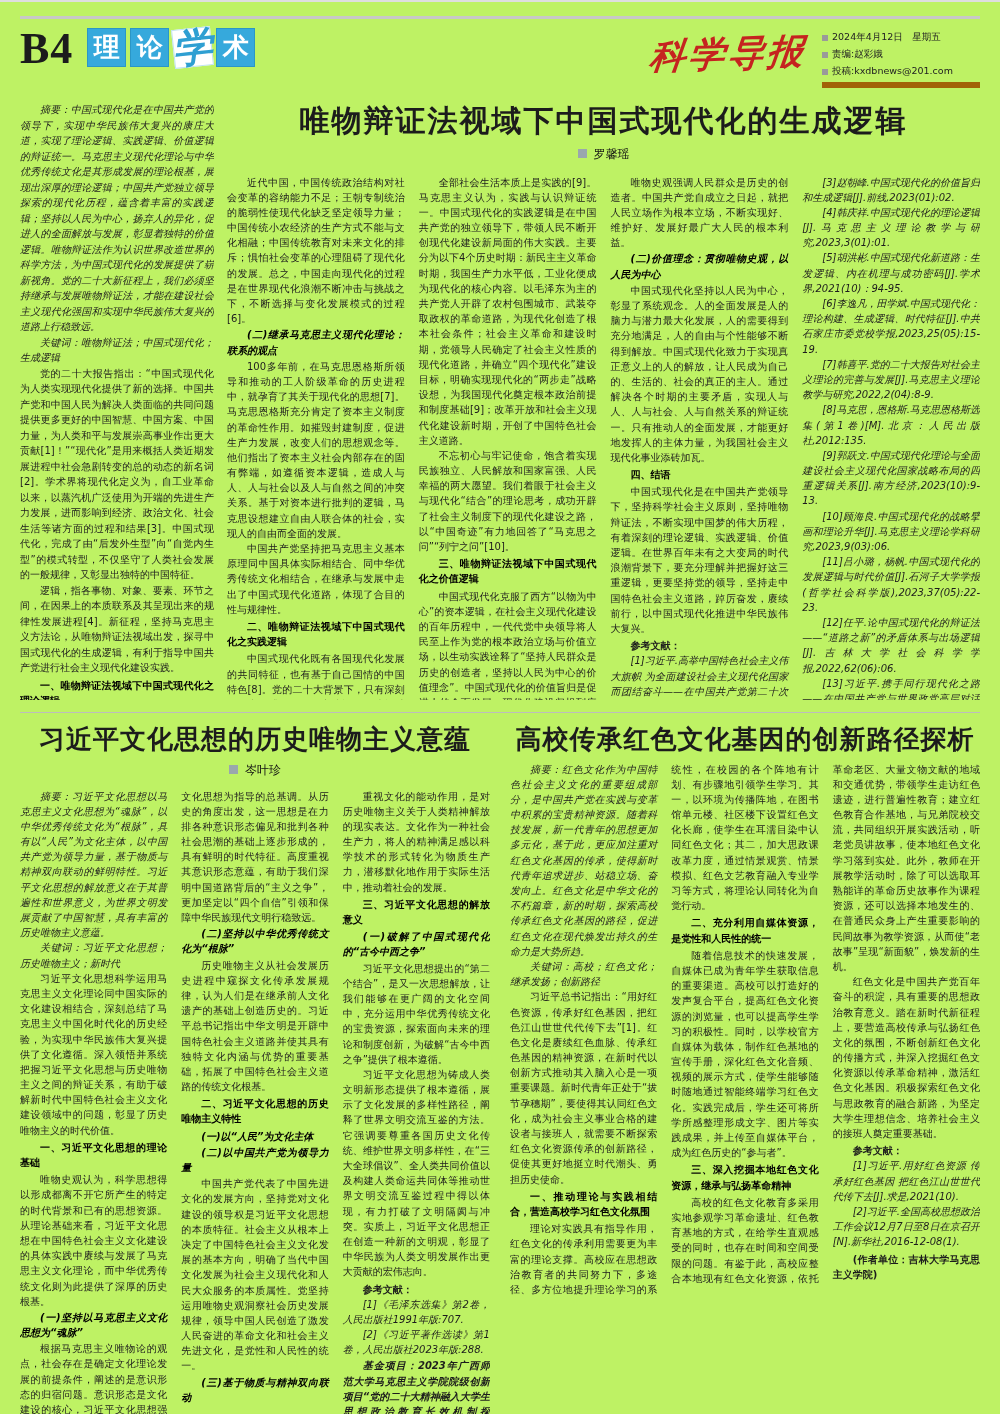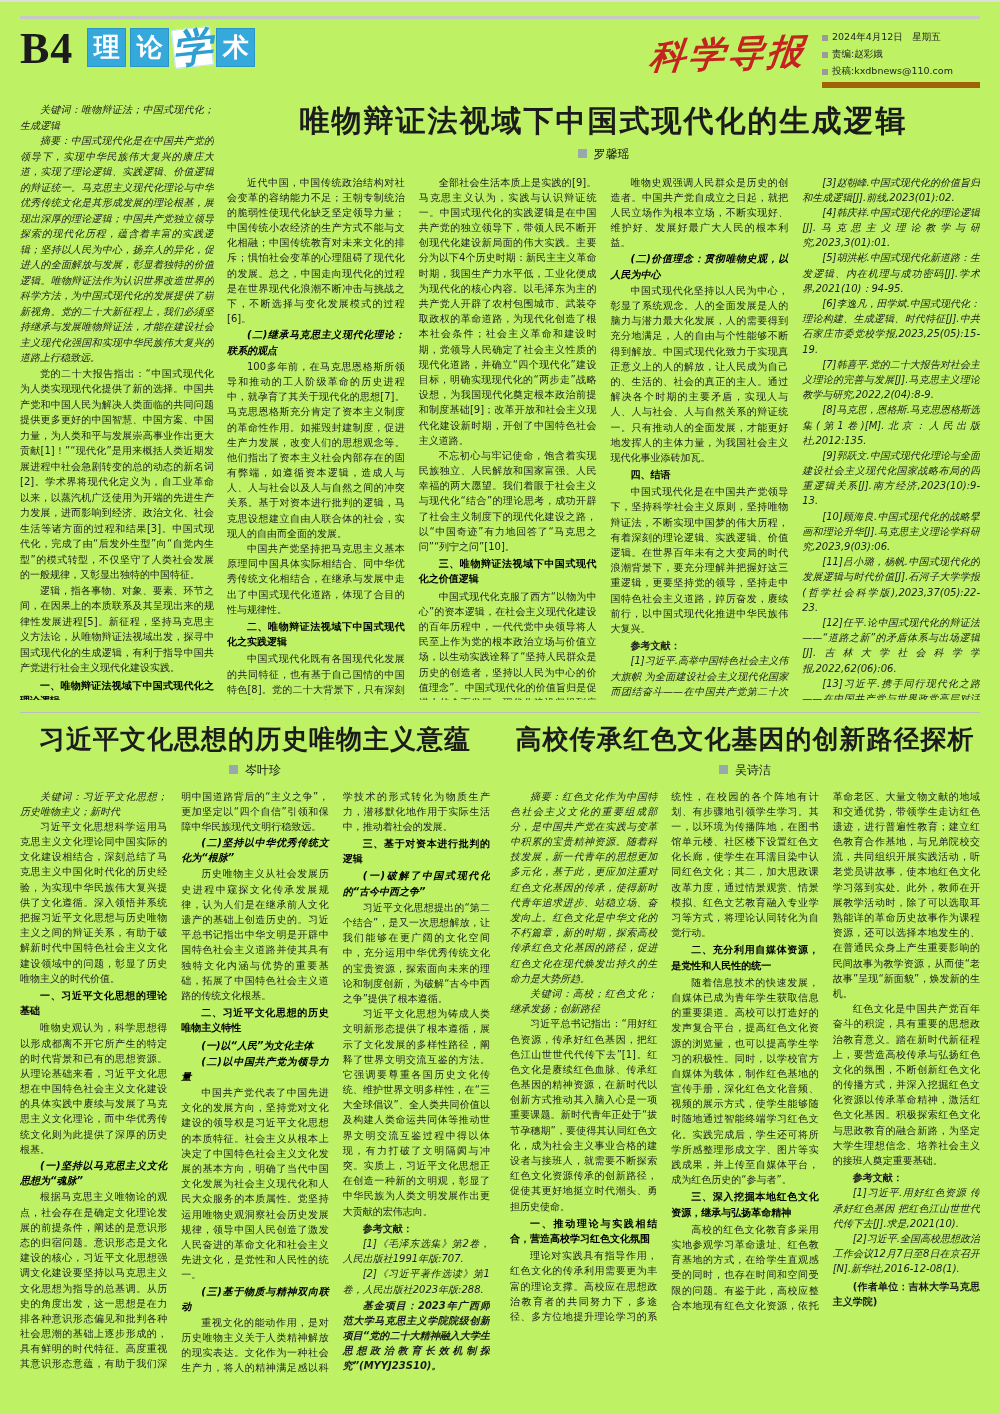--- a/index.html
+++ b/index.html
@@ -54,30 +54,30 @@
     <div class="logo">
       <span class="tile">理</span>
       <span class="tile">论</span>
       <span class="tile xue">学</span>
       <span class="tile">术</span>
     </div>
     <div class="masthead">科学导报</div>
     <div class="pubinfo">
       <div class="row"><span class="sq"></span><span>2024年4月12日　星期五</span></div>
       <div class="row"><span class="sq"></span><span>责编:赵彩娥</span></div>
-      <div class="row"><span class="sq"></span><span>投稿:kxdbnews@110.com</span></div>
+      <div class="row"><span class="sq"></span><span>投稿:kxdbnews@201.com</span></div>
     </div>
   </header>
 
   <section class="top-article">
     <div class="left-col" id="a1-left">
+        <div class="kai para">摘要：中国式现代化是在中国共产党的领导下，实现中华民族伟大复兴的康庄大道，实现了理论逻辑、实践逻辑、价值逻辑的辩证统一。马克思主义现代化理论与中华优秀传统文化是其形成发展的理论根基，展现出深厚的理论逻辑；中国共产党独立领导探索的现代化历程，蕴含着丰富的实践逻辑；坚持以人民为中心，扬弃人的异化，促进人的全面解放与发展，彰显着独特的价值逻辑。唯物辩证法作为认识世界改造世界的科学方法，为中国式现代化的发展提供了崭新视角。党的二十大新征程上，我们必须坚持继承与发展唯物辩证法，才能在建设社会主义现代化强国和实现中华民族伟大复兴的道路上行稳致远。</div>
         <div class="kai para">关键词：唯物辩证法；中国式现代化；生成逻辑</div>
-        <div class="kai para">摘要：中国式现代化是在中国共产党的领导下，实现中华民族伟大复兴的康庄大道，实现了理论逻辑、实践逻辑、价值逻辑的辩证统一。马克思主义现代化理论与中华优秀传统文化是其形成发展的理论根基，展现出深厚的理论逻辑；中国共产党独立领导探索的现代化历程，蕴含着丰富的实践逻辑；坚持以人民为中心，扬弃人的异化，促进人的全面解放与发展，彰显着独特的价值逻辑。唯物辩证法作为认识世界改造世界的科学方法，为中国式现代化的发展提供了崭新视角。党的二十大新征程上，我们必须坚持继承与发展唯物辩证法，才能在建设社会主义现代化强国和实现中华民族伟大复兴的道路上行稳致远。</div>
         <div class="para">党的二十大报告指出：“中国式现代化为人类实现现代化提供了新的选择。中国共产党和中国人民为解决人类面临的共同问题提供更多更好的中国智慧、中国方案、中国力量，为人类和平与发展崇高事业作出更大贡献[1]！”“现代化”是用来概括人类近期发展进程中社会急剧转变的总的动态的新名词[2]。学术界将现代化定义为，自工业革命以来，以蒸汽机广泛使用为开端的先进生产力发展，进而影响到经济、政治文化、社会生活等诸方面的过程和结果[3]。中国式现代化，完成了由“后发外生型”向“自觉内生型”的模式转型，不仅坚守了人类社会发展的一般规律，又彰显出独特的中国特征。</div>
-        <div class="para">逻辑，指各事物、对象、要素、环节之间，在因果上的本质联系及其呈现出来的规律性发展进程[5]。新征程，坚持马克思主义方法论，从唯物辩证法视域出发，探寻中国式现代化的生成逻辑，有利于指导中国共产党进行社会主义现代化建设实践。</div>
+        <div class="para">逻辑，指各事物、对象、要素、环节之间，在因果上的本质联系及其呈现出来的规律性发展进程[4]。新征程，坚持马克思主义方法论，从唯物辩证法视域出发，探寻中国式现代化的生成逻辑，有利于指导中国共产党进行社会主义现代化建设实践。</div>
         <div class="sec-h">一、唯物辩证法视域下中国式现代化之理论逻辑</div>
       </div>
     <div class="right-part">
       <h1 class="a-title">唯物辩证法视域下中国式现代化的生成逻辑</h1>
       <div class="byline"><span class="bysq"></span><span>罗馨瑶</span></div>
       <div class="body cols4" id="a1-body">
           <div class="para">近代中国，中国传统政治结构对社会变革的容纳能力不足；王朝专制统治的脆弱性使现代化缺乏坚定领导力量；中国传统小农经济的生产方式不能与文化相融；中国传统教育对未来文化的排斥；惧怕社会变革的心理阻碍了现代化的发展。总之，中国走向现代化的过程是在世界现代化浪潮不断冲击与挑战之下，不断选择与变化发展模式的过程[6]。</div>
           <div class="sub-h">(二)继承马克思主义现代化理论：联系的观点</div>
           <div class="para">100多年前，在马克思恩格斯所领导和推动的工人阶级革命的历史进程中，就孕育了其关于现代化的思想[7]。马克思恩格斯充分肯定了资本主义制度的革命性作用。如摧毁封建制度，促进生产力发展，改变人们的思想观念等。他们指出了资本主义社会内部存在的固有弊端，如遵循资本逻辑，造成人与人、人与社会以及人与自然之间的冲突关系。基于对资本进行批判的逻辑，马克思设想建立自由人联合体的社会，实现人的自由而全面的发展。</div>
           <div class="para">中国共产党坚持把马克思主义基本原理同中国具体实际相结合、同中华优秀传统文化相结合，在继承与发展中走出了中国式现代化道路，体现了合目的性与规律性。</div>
@@ -109,47 +109,47 @@
     </div>
   </section>
 
   <div class="h-divider"></div>
 
   <section class="bottom">
     <article>
       <h1 class="a-title">习近平文化思想的历史唯物主义意蕴</h1>
       <div class="byline"><span class="bysq"></span><span>岑叶珍</span></div>
       <div class="body cols3" id="a2-body">
+          <div class="kai para">摘要：习近平文化思想以马克思主义文化思想为“魂脉”，以中华优秀传统文化为“根脉”，具有以“人民”为文化主体，以中国共产党为领导力量，基于物质与精神双向联动的鲜明特性。习近平文化思想的解放意义在于其普遍性和世界意义，为世界文明发展贡献了中国智慧，具有丰富的历史唯物主义意蕴。</div>
           <div class="kai para">关键词：习近平文化思想；历史唯物主义；新时代</div>
           <div class="para">习近平文化思想科学运用马克思主义文化理论同中国实际的文化建设相结合，深刻总结了马克思主义中国化时代化的历史经验，为实现中华民族伟大复兴提供了文化遵循。深入领悟并系统把握习近平文化思想与历史唯物主义之间的辩证关系，有助于破解新时代中国特色社会主义文化建设领域中的问题，彰显了历史唯物主义的时代价值。</div>
           <div class="sec-h">一、习近平文化思想的理论基础</div>
           <div class="para">唯物史观认为，科学思想得以形成都离不开它所产生的特定的时代背景和已有的思想资源。从理论基础来看，习近平文化思想在中国特色社会主义文化建设的具体实践中赓续与发展了马克思主义文化理论，而中华优秀传统文化则为此提供了深厚的历史根基。</div>
           <div class="sub-h">(一)坚持以马克思主义文化思想为“魂脉”</div>
           <div class="para">根据马克思主义唯物论的观点，社会存在是确定文化理论发展的前提条件，阐述的是意识形态的归宿问题。意识形态是文化建设的核心，习近平文化思想强调文化建设要坚持以马克思主义文化思想为指导的总基调。从历史的角度出发，这一思想是在力排各种意识形态偏见和批判各种社会思潮的基础上逐步形成的，具有鲜明的时代特征。高度重视其意识形态意蕴，有助于我们深明中国道路背后的“主义之争”，更加坚定以“四个自信”引领和保障中华民族现代文明行稳致远。</div>
           <div class="sub-h">(二)坚持以中华优秀传统文化为“根脉”</div>
           <div class="para">历史唯物主义从社会发展历史进程中窥探文化传承发展规律，认为人们是在继承前人文化遗产的基础上创造历史的。习近平总书记指出中华文明是开辟中国特色社会主义道路并使其具有独特文化内涵与优势的重要基础，拓展了中国特色社会主义道路的传统文化根基。</div>
           <div class="sec-h">二、习近平文化思想的历史唯物主义特性</div>
           <div class="sub-h">(一)以“人民”为文化主体</div>
           <div class="sub-h">(二)以中国共产党为领导力量</div>
           <div class="para">中国共产党代表了中国先进文化的发展方向，坚持党对文化建设的领导权是习近平文化思想的本质特征。社会主义从根本上决定了中国特色社会主义文化发展的基本方向，明确了当代中国文化发展为社会主义现代化和人民大众服务的本质属性。党坚持运用唯物史观洞察社会历史发展规律，领导中国人民创造了激发人民奋进的革命文化和社会主义先进文化，是党性和人民性的统一。</div>
           <div class="sub-h">(三)基于物质与精神双向联动</div>
           <div class="para">重视文化的能动作用，是对历史唯物主义关于人类精神解放的现实表达。文化作为一种社会生产力，将人的精神满足感以科学技术的形式转化为物质生产力，潜移默化地作用于实际生活中，推动着社会的发展。</div>
-          <div class="sec-h">三、基于对资本进行批判的逻辑</div>
+          <div class="sec-h">三、习近平文化思想的解放意义</div>
           <div class="sub-h">(一)破解了中国式现代化的“古今中西之争”</div>
           <div class="para">习近平文化思想提出的“第二个结合”，是又一次思想解放，让我们能够在更广阔的文化空间中，充分运用中华优秀传统文化的宝贵资源，探索面向未来的理论和制度创新，为破解“古今中西之争”提供了根本遵循。</div>
           <div class="para">习近平文化思想为铸成人类文明新形态提供了根本遵循，展示了文化发展的多样性路径，阐释了世界文明交流互鉴的方法。它强调要尊重各国历史文化传统、维护世界文明多样性，在“三大全球倡议”、全人类共同价值以及构建人类命运共同体等推动世界文明交流互鉴过程中得以体现，有力打破了文明隔阂与冲突。实质上，习近平文化思想正在创造一种新的文明观，彰显了中华民族为人类文明发展作出更大贡献的宏伟志向。</div>
           <div class="ref-head">参考文献：</div>
           <div class="ref">[1]《毛泽东选集》第2卷，人民出版社1991年版:707.</div>
           <div class="ref">[2]《习近平著作选读》第1卷，人民出版社2023年版:288.</div>
           <div class="fund">基金项目：2023年广西师范大学马克思主义学院院级创新项目“党的二十大精神融入大学生思想政治教育长效机制探究”(MYYJ23S10)。</div>
         </div>
     </article>
     <article>
       <h1 class="a-title">高校传承红色文化基因的创新路径探析</h1>
-      <div class="byline"><span class="bysq"></span><span>吴诗洁</span></div>
       <div class="body cols3" id="a3-body">
           <div class="kai para">摘要：红色文化作为中国特色社会主义文化的重要组成部分，是中国共产党在实践与变革中积累的宝贵精神资源。随着科技发展，新一代青年的思想更加多元化，基于此，更应加注重对红色文化基因的传承，使得新时代青年追求进步、站稳立场、奋发向上。红色文化是中华文化的不朽篇章，新的时期，探索高校传承红色文化基因的路径，促进红色文化在现代焕发出持久的生命力是大势所趋。</div>
           <div class="kai para">关键词：高校；红色文化；继承发扬；创新路径</div>
           <div class="para">习近平总书记指出：“用好红色资源，传承好红色基因，把红色江山世世代代传下去”[1]。红色文化是赓续红色血脉、传承红色基因的精神资源，在新时代以创新方式推动其入脑入心是一项重要课题。新时代青年正处于“拔节孕穗期”，要使得其认同红色文化，成为社会主义事业合格的建设者与接班人，就需要不断探索红色文化资源传承的创新路径，促使其更好地挺立时代潮头、勇担历史使命。</div>
           <div class="sec-h">一、推动理论与实践相结合，营造高校学习红色文化氛围</div>
           <div class="para">理论对实践具有指导作用，红色文化的传承利用需要更为丰富的理论支撑。高校应在思想政治教育者的共同努力下，多途径、多方位地提升理论学习的系统性，在校园的各个阵地有计划、有步骤地引领学生学习。其一，以环境为传播阵地，在图书馆单元楼、社区楼下设置红色文化长廊，使学生在耳濡目染中认同红色文化；其二，加大思政课改革力度，通过情景观赏、情景模拟、红色文艺教育融入专业学习等方式，将理论认同转化为自觉行动。</div>
           <div class="sec-h">二、充分利用自媒体资源，是党性和人民性的统一</div>
           <div class="para">随着信息技术的快速发展，自媒体已成为青年学生获取信息的重要渠道。高校可以打造好的发声复合平台，提高红色文化资源的浏览量，也可以提高学生学习的积极性。同时，以学校官方自媒体为载体，制作红色基地的宣传手册，深化红色文化音频、视频的展示方式，使学生能够随时随地通过智能终端学习红色文化。实践完成后，学生还可将所学所感整理形成文字、图片等实践成果，并上传至自媒体平台，成为红色历史的“参与者”。</div>
           <div class="sec-h">三、深入挖掘本地红色文化资源，继承与弘扬革命精神</div>
           <div class="para">高校的红色文化教育多采用实地参观学习革命遗址、红色教育基地的方式，在给学生直观感受的同时，也存在时间和空间受限的问题。有鉴于此，高校应整合本地现有红色文化资源，依托革命老区、大量文物文献的地域和交通优势，带领学生走访红色遗迹，进行普遍性教育；建立红色教育合作基地，与兄弟院校交流，共同组织开展实践活动，听老党员讲故事，使本地红色文化学习落到实处。此外，教师在开展教学活动时，除了可以选取耳熟能详的革命历史故事作为课程资源，还可以选择本地发生的、在普通民众身上产生重要影响的民间故事为教学资源，从而使“老故事”呈现“新面貌”，焕发新的生机。</div>

